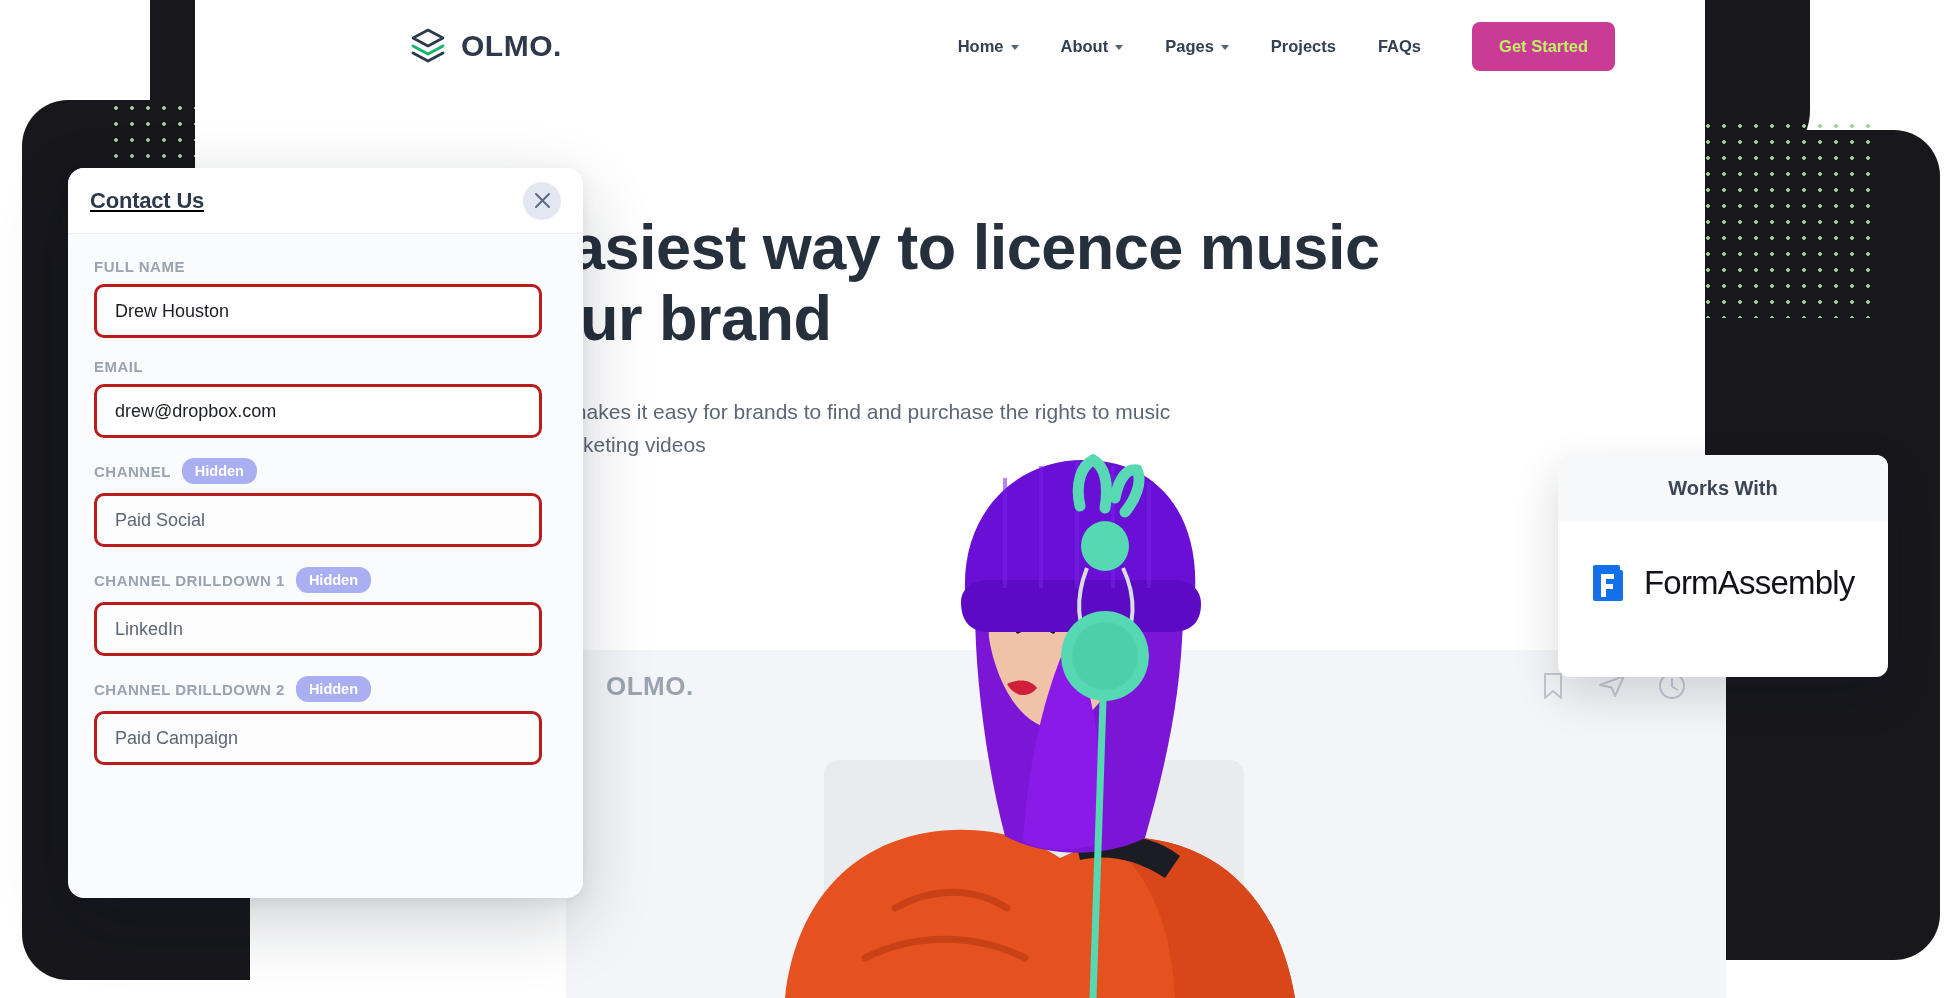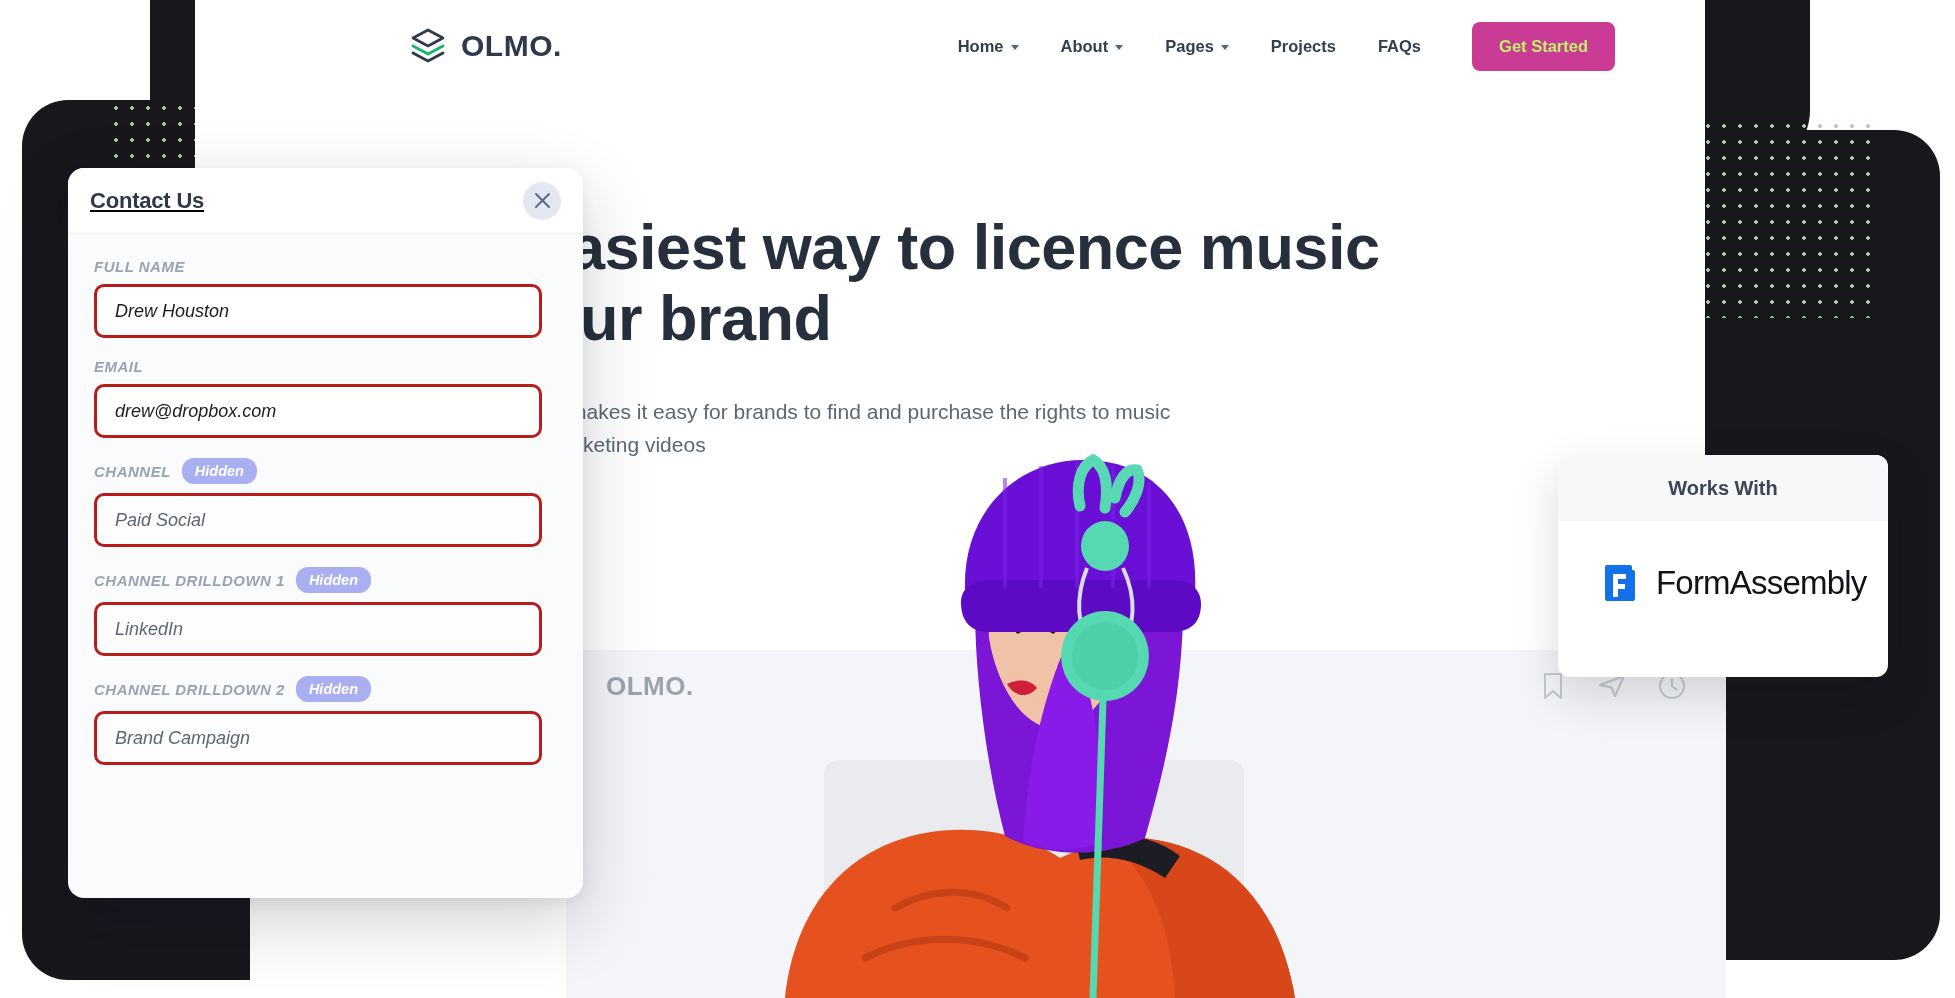--- a/index.html
+++ b/index.html
@@ -114,21 +114,21 @@
   .modal-head {
     height:66px; background:#ffffff; display:flex; align-items:center;
     padding:0 22px 0 22px; border-bottom:1px solid #eef0f3;text-decoration:underline;
   }
   .modal-title { font-size:22px; font-weight:700; color:#2e3a4b; letter-spacing:-.2px; }
   .close-btn {
     margin-left:auto; width:38px; height:38px; border-radius:50%;
     background:#e3e7f1; border:none; cursor:pointer;
     display:flex; align-items:center; justify-content:center;
   }
-  .modal-body { padding:24px 41px 0 26px;font-style:italic; }
+  .modal-body { padding:24px 41px 0 26px; }
   .field { margin-bottom:20px; }
   .field-label-row { display:flex; align-items:center; gap:11px; margin-bottom:9px; }
   .field-label {
     font-size:15px; font-weight:700; color:#9aa3b2; letter-spacing:.5px;
   }
   .badge {
     background:#a9aff0; color:#ffffff; font-size:14.5px; font-weight:600;
     padding:4px 13px; border-radius:12px; line-height:1.25;
   }
   .input {
@@ -144,21 +144,21 @@
     position:absolute; left:1558px; top:455px; width:330px; height:222px;
     background:#ffffff; border-radius:12px; z-index:30;
     box-shadow:0 18px 46px rgba(16,24,40,.16);
     overflow:hidden;
   }
   .works-head {
     height:66px; background:#f7f8fa; display:flex; align-items:center;
     justify-content:center;
   }
   .works-title { font-size:20px; font-weight:700; color:#3a4555; }
-  .works-body { display:flex; align-items:center; gap:14px; padding:40px 0 0 32px;margin-left:12px; }
+  .works-body { display:flex; align-items:center; gap:14px; padding:40px 0 0 32px; }
   .fa-mark { width:40px; height:44px; flex:0 0 auto; }
   .fa-text { font-size:33px; font-weight:500; color:#111318; letter-spacing:-.8px; white-space:nowrap; }
 </style>
 </head>
 <body>
 
 <div id="stage">
 
   <div class="dark-frame dark-top"></div>
   <div class="dark-frame dark-left"></div>
@@ -314,21 +314,21 @@
           <span class="badge">Hidden</span>
         </div>
         <div class="input muted">LinkedIn</div>
       </div>
 
       <div class="field">
         <div class="field-label-row">
           <span class="field-label">CHANNEL DRILLDOWN 2</span>
           <span class="badge">Hidden</span>
         </div>
-        <div class="input muted">Brand Campaign</div>
+        <div class="input muted">Paid Campaign</div>
       </div>
 
     </div>
   </div>
 
   <div class="works-card">
     <div class="works-head">
       <span class="works-title">Works With</span>
     </div>
     <div class="works-body">

